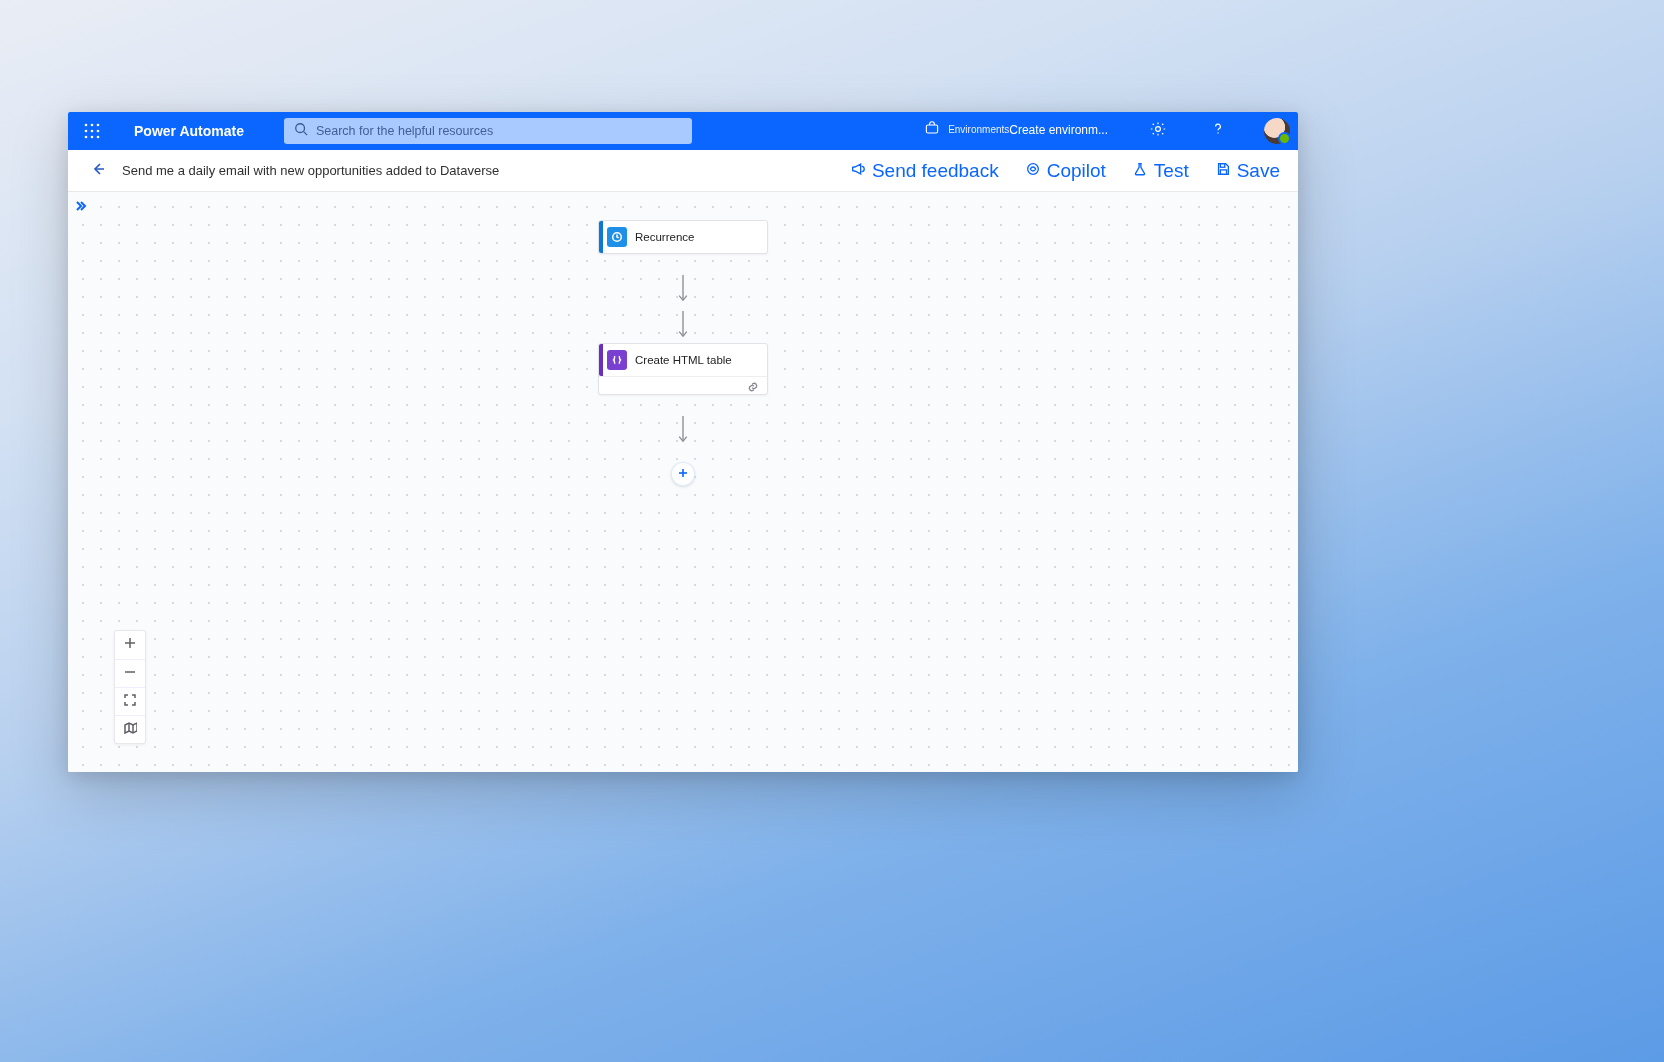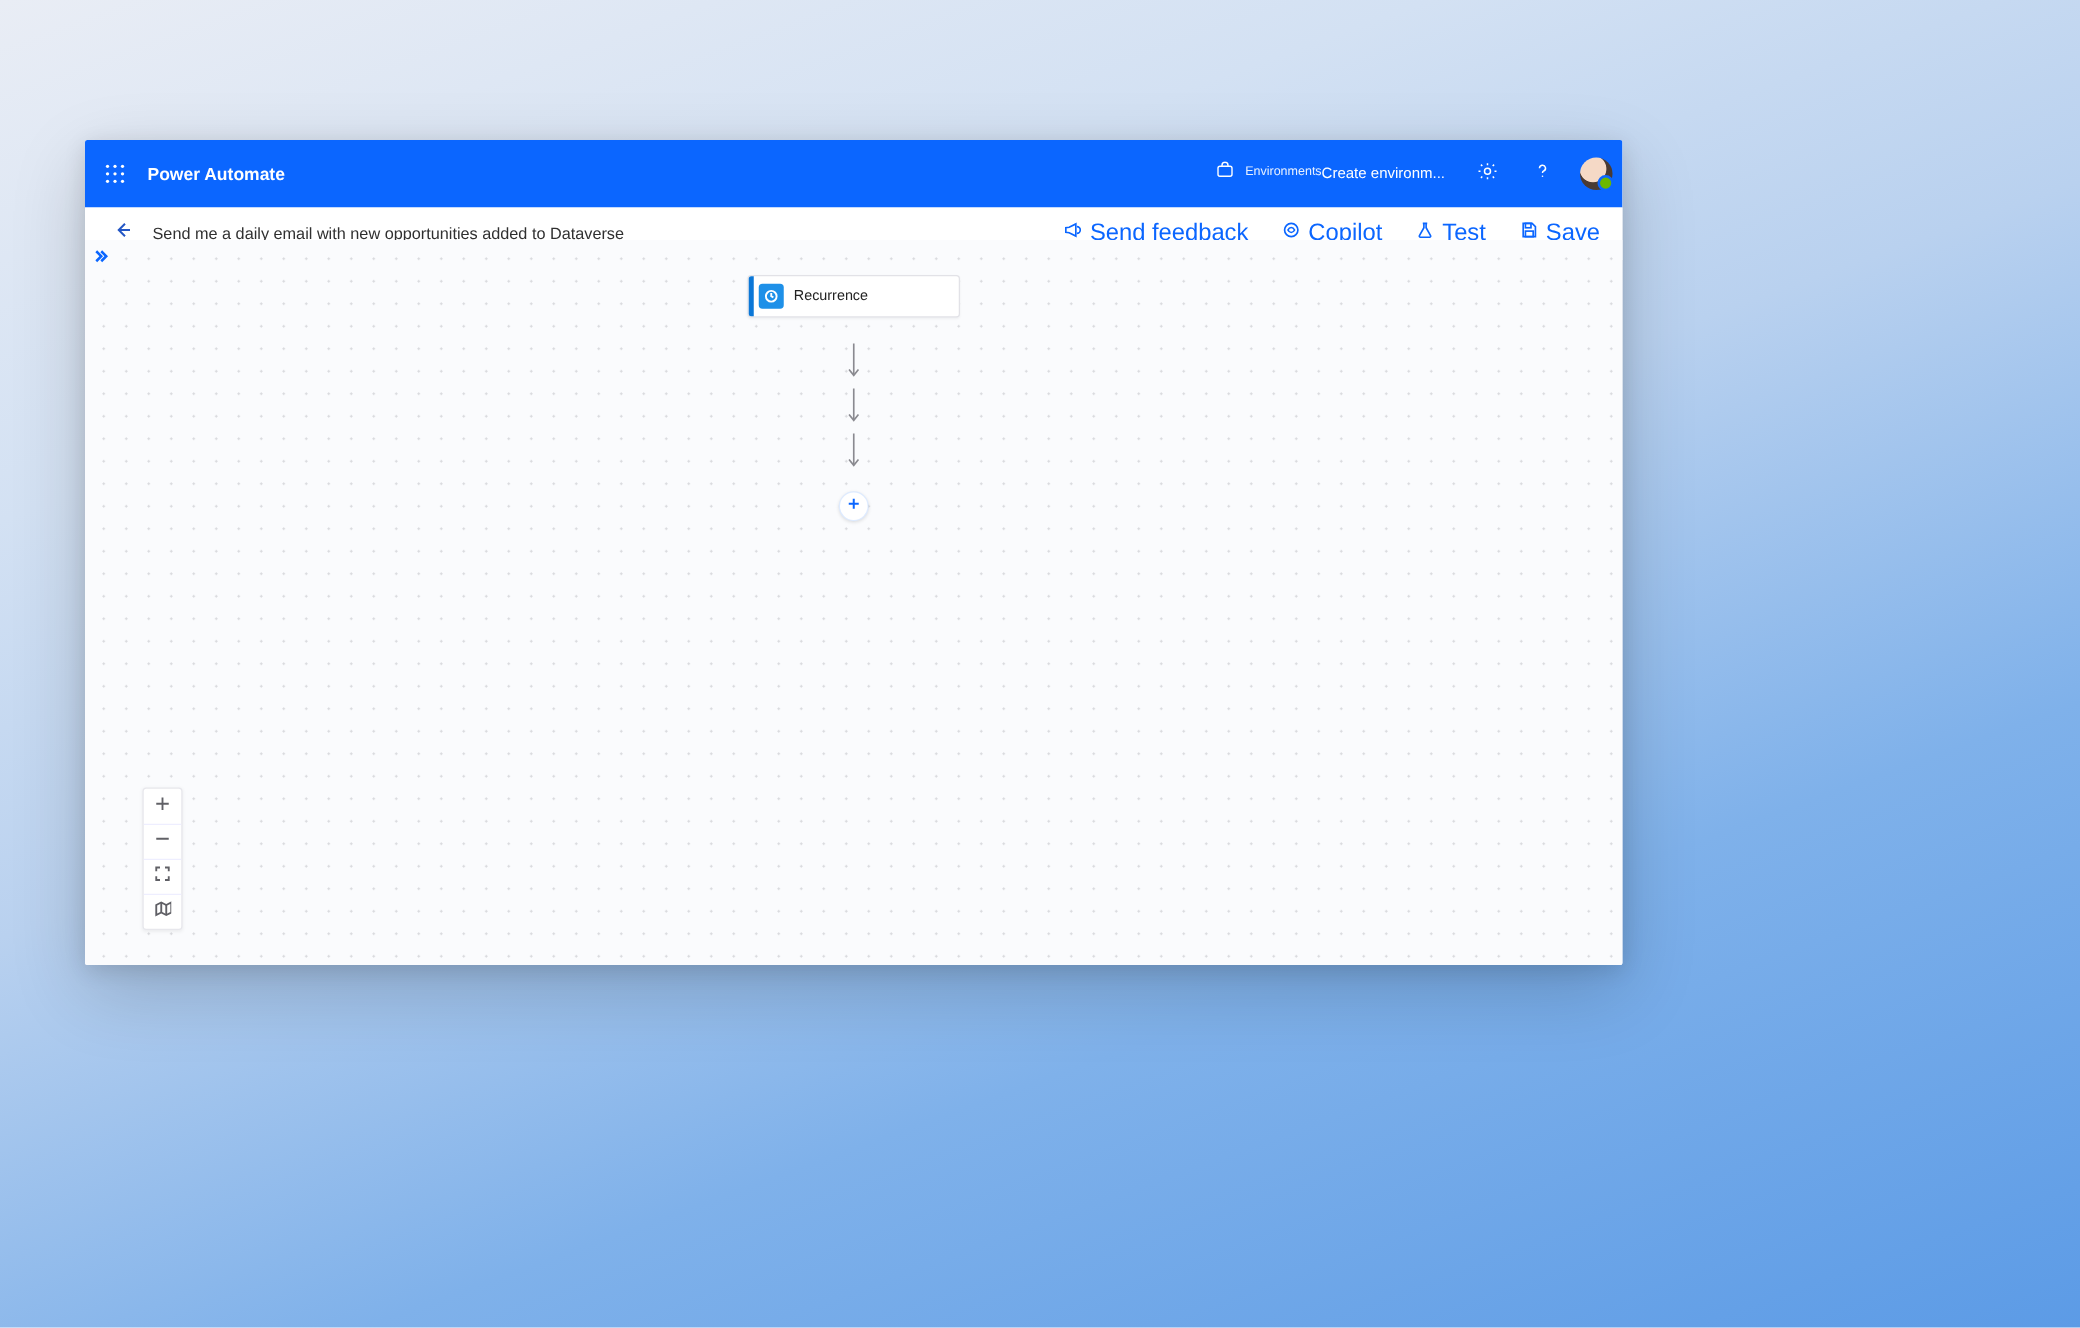--- a/index.html
+++ b/index.html
@@ -10,22 +10,22 @@
     position: relative; overflow: hidden;
   }
   .app-window {
     position: absolute; left: 68px; top: 112px; width: 1230px; height: 660px;
     background: #fff; border-radius: 2px;
     box-shadow: 0 20px 60px rgba(0,0,0,.18), 0 4px 18px rgba(0,0,0,.12);
     overflow: hidden;
   }
   
   .topbar {
-    height: 54px; background: #0b66ff; color: #fff;
-    display: flex; align-items: center; gap: 8px; padding: 0 8px;
+    height: 38px; background: #0b66ff; color: #fff;
+    display: flex; align-items: center; gap: 24px; padding: 0 8px;
   }
   .waffle { width: 32px; height: 32px; display:flex; align-items:center; justify-content:center; cursor:pointer; }
   .waffle svg { width:16px; height:16px; fill:#fff; }
   .brand { font-size: 14px; font-weight: 600; margin-left: 2px; margin-right: 16px; }
   .search-wrap { flex: 0 0 auto; margin-left: auto; margin-right: auto; }
   .search {
     width: 408px; height: 26px; background: #a8caff; border-radius: 3px;
     display:flex; align-items:center; gap:8px; padding: 0 10px; color:#294a82;
   }
   .search svg { width:14px; height:14px; stroke:#3a5a8f; fill:none; stroke-width:1.5; }
@@ -102,20 +102,31 @@
             <circle cx="8" cy="8" r="1.3"></circle>
             <circle cx="14" cy="8" r="1.3"></circle>
             <circle cx="2" cy="14" r="1.3"></circle>
             <circle cx="8" cy="14" r="1.3"></circle>
             <circle cx="14" cy="14" r="1.3"></circle>
           </g>
         </svg>
     </div>
     <div class="brand">Power Automate</div>
 
+    <div class="search-wrap">
+      <div class="search">
+        <span>
+          <svg viewBox="0 0 16 16">
+              <circle cx="7" cy="7" r="5"></circle>
+              <line x1="11" y1="11" x2="15" y2="15"></line>
+            </svg>
+        </span>
+        <input type="text" placeholder="Search for the helpful resources" style="">
+      </div>
+    </div>
 
     <div class="topbar-spacer"></div>
 
     <div class="env">
       <span class="env-icon">
         <svg viewBox="0 0 20 20">
             <rect x="3" y="5" width="14" height="10" rx="2"></rect>
             <path d="M7 5v-1a3 3 0 0 1 6 0v1"></path>
           </svg>
       </span>
@@ -216,20 +227,38 @@
             <line x1="7" y1="2" x2="7" y2="28"></line>
             <path d="M3 24l4 5 4-5"></path>
           </svg>
         </div>
         <div class="arrow">
           <svg viewBox="0 0 14 34">
             <line x1="7" y1="2" x2="7" y2="28"></line>
             <path d="M3 24l4 5 4-5"></path>
           </svg>
         </div>
+        <div class="node">
+          <div class="node-hdr">
+            <div class="node-accent" style="background: rgb(107, 47, 191);"></div>
+            <div class="node-icon" style="background: rgb(122, 63, 209);">
+              <svg viewBox="0 0 14 14">
+                <path d="M5 3c-1 0-1 1-1 2s0 1-1 2c1 1 1 1 1 2s0 2 1 2"></path>
+                <path d="M9 3c1 0 1 1 1 2s0 1 1 2c-1 1-1 1-1 2s0 2-1 2"></path>
+              </svg>
+            </div>
+            <div class="node-label">Create HTML table</div>
+          </div>
+          <div class="node-footer">
+            <span class="link-icon"><svg viewBox="0 0 14 14">
+                <path d="M6 8a3 3 0 0 0 4 0l1-1a3 3 0 0 0-4-4l-1 1"></path>
+                <path d="M8 6a3 3 0 0 0-4 0L3 7a3 3 0 0 0 4 4l1-1"></path>
+              </svg></span>
+          </div>
+        </div>
         <div class="arrow">
           <svg viewBox="0 0 14 34">
             <line x1="7" y1="2" x2="7" y2="28"></line>
             <path d="M3 24l4 5 4-5"></path>
           </svg>
         </div>
         <div class="add-btn">
           <span><svg viewBox="0 0 12 12">
               <line x1="6" y1="2" x2="6" y2="10"></line>
               <line x1="2" y1="6" x2="10" y2="6"></line>

